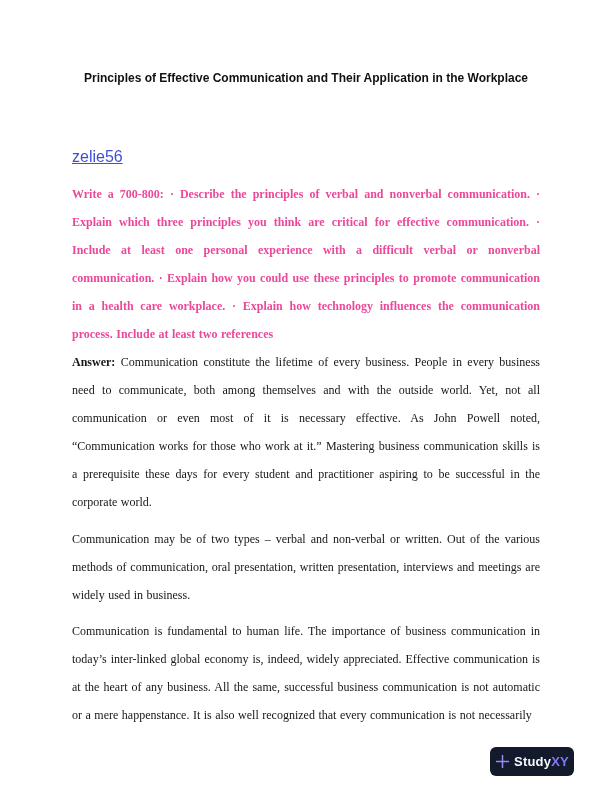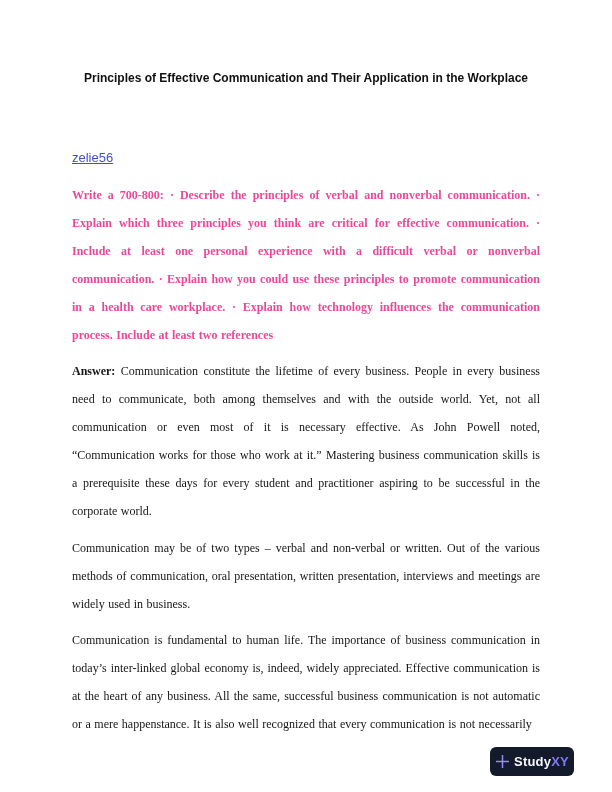--- a/index.html
+++ b/index.html
@@ -27,38 +27,38 @@
     font-size: 12px;
     line-height: 16px;
     color: #111111;
   }
   .link-row {
     margin-top: 64px;
     line-height: 14px;
   }
   .author-link {
     font-family: "Liberation Sans", sans-serif;
-    font-size: 13px;
+    font-size: 16px;
     color: #4050d4;
     text-decoration: underline;
     cursor: pointer;
   }
   .para {
     font-size: 12px;
     line-height: 28px;
     text-align: justify;
     color: #161616;
     word-spacing: 0.5px;
   }
   .para.question {
     margin-top: 16px;
     font-weight: bold;
     color: #ec4899;
   }
-  .para.answer { margin-top: 8px; }
+  .para.answer { margin-top: 0; }
   .para.p3 { margin-top: 9px; }
   .para.p4 { margin-top: 8px; }
   .answer-label { font-weight: bold; }
   .logo-badge {
     position: absolute;
     left: 490px;
     top: 747px;
     width: 84px;
     height: 29px;
     background: #131a2c;

